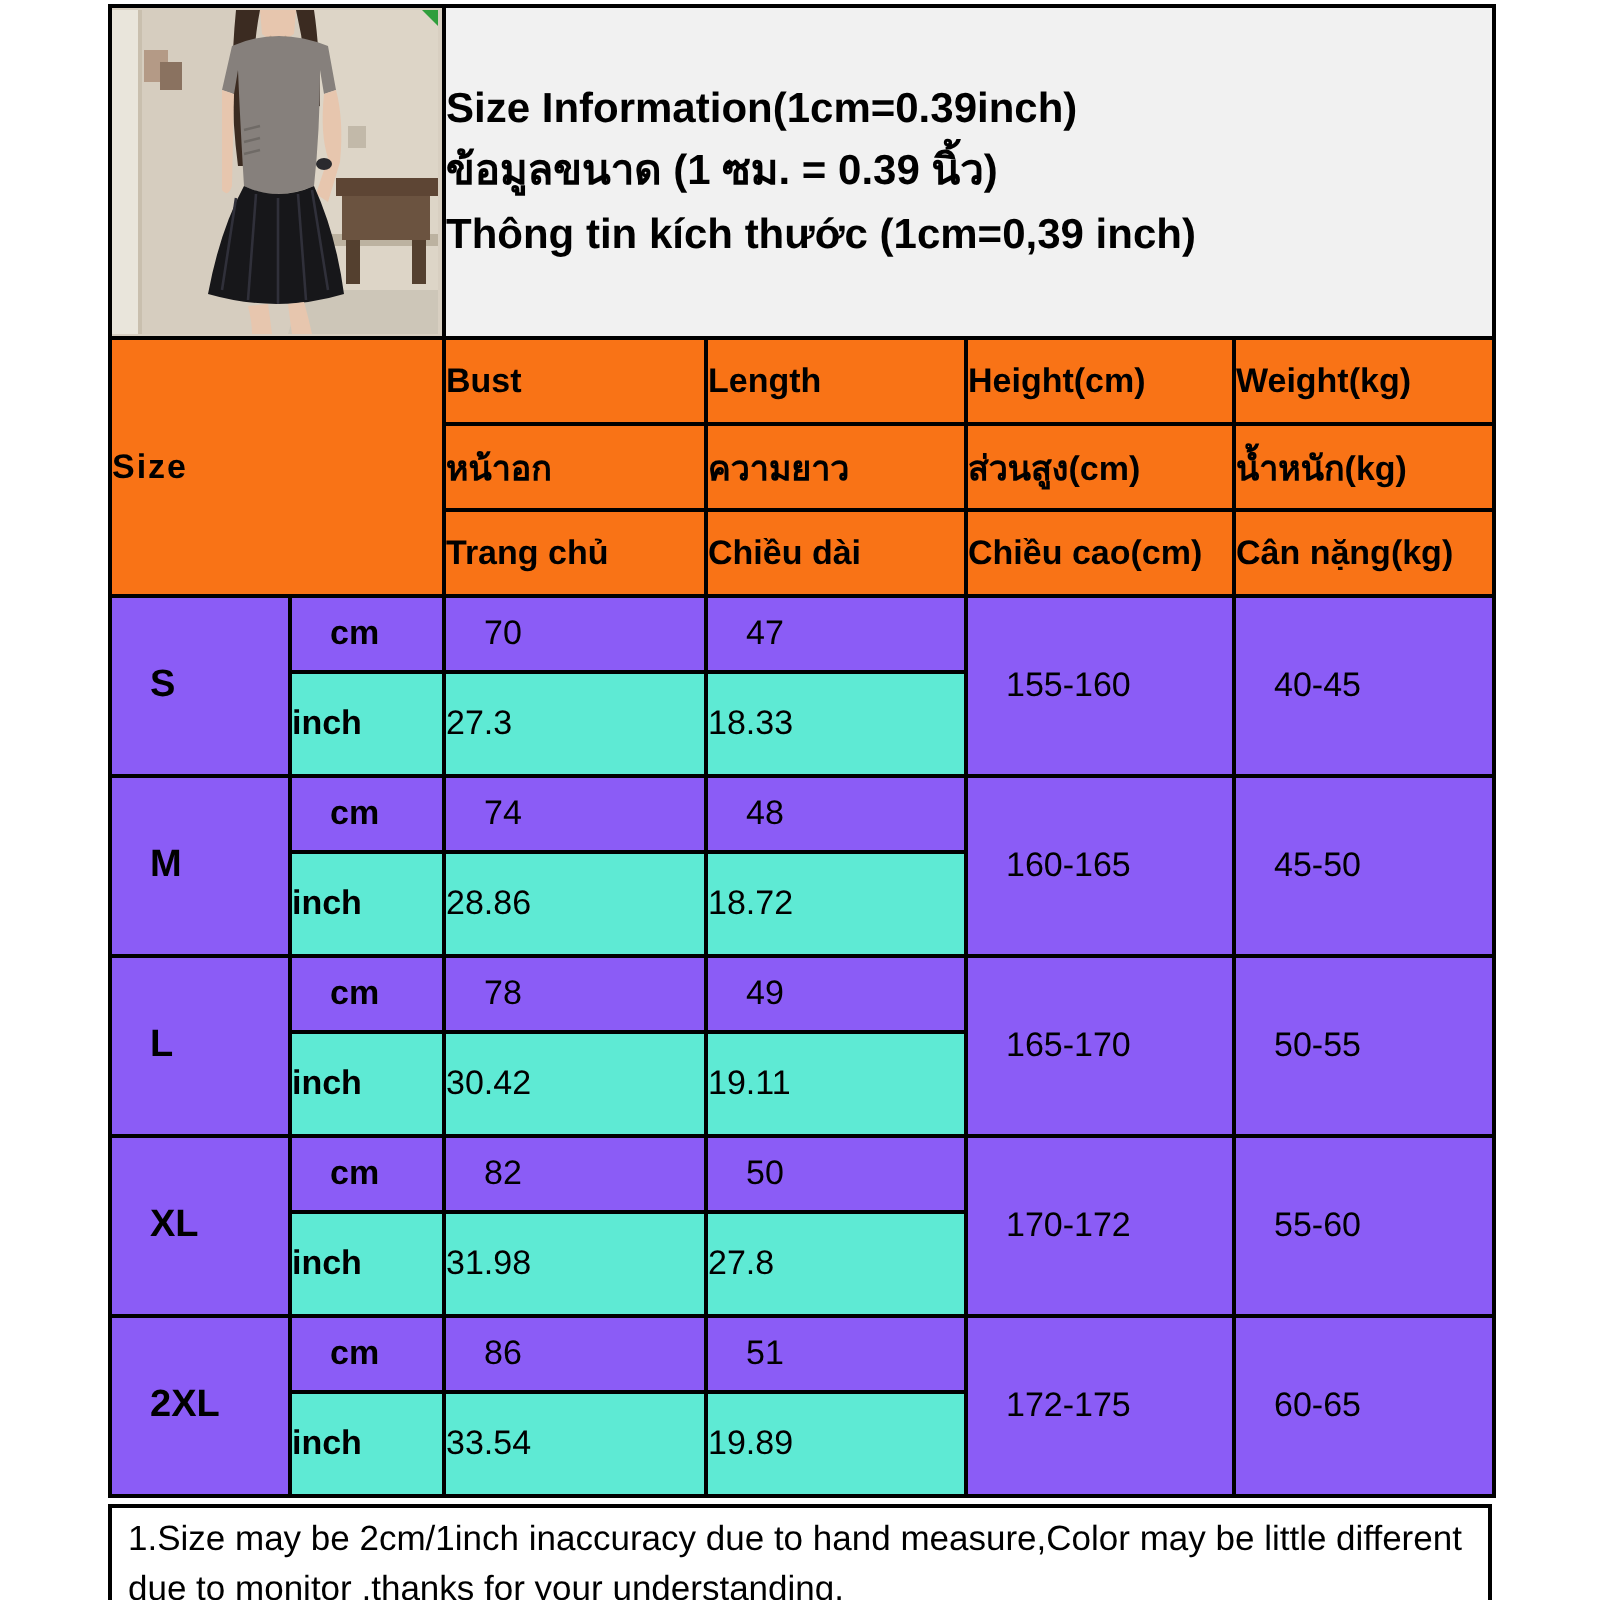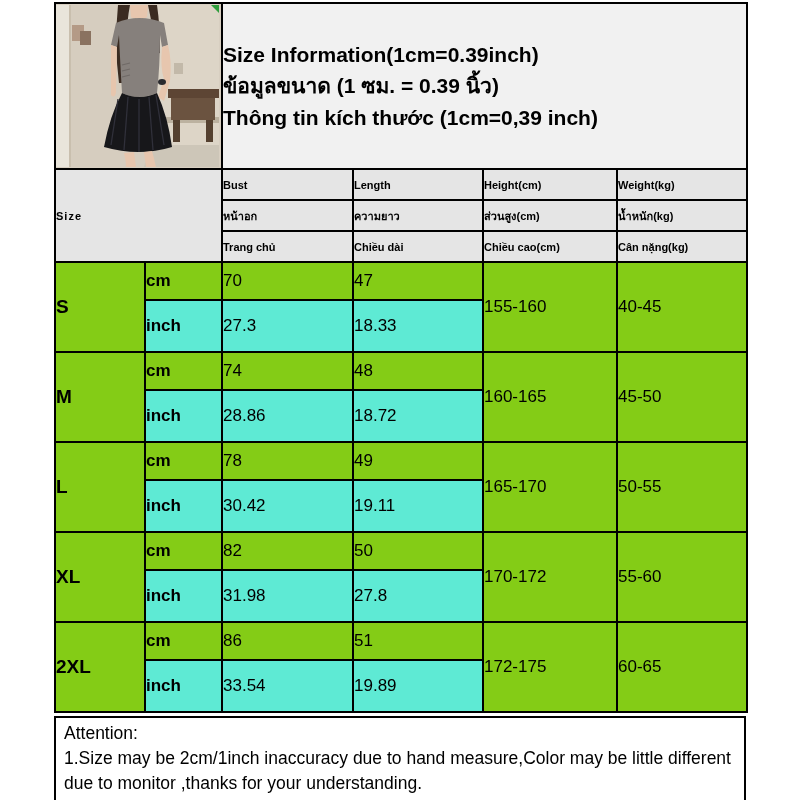--- a/index.html
+++ b/index.html
@@ -6,23 +6,23 @@
   html,body { width:800px; height:800px; background:#ffffff; font-family:"Liberation Sans", sans-serif; color:#000; }
   .sheet { position:absolute; left:54px; top:2px; width:692px; }
 
   table.size-table { width:692px; border-collapse:collapse; table-layout:fixed; }
   table.size-table td { border:2px solid #000; text-align:left; vertical-align:middle; overflow:hidden; }
 
   td.photo-cell { width:167px; height:166px; padding:0; background:#d8cfc1; position:relative; }
   td.title-cell { background:#f1f1f1; font-weight:bold; font-size:21px; line-height:1.5; }
 
   td.size-head { background:#dcdcdc; font-weight:bold; font-size:38px; letter-spacing:1px; }
-  tr.hdr td { background:#e5e5e5; font-weight:bold; font-size:11px; height:31px; }
+  tr.hdr td { background:#f97316; font-weight:bold; font-size:17px; height:43px; }
 
-  tr.row-cm td { height:38px; background:#84cc16; }
+  tr.row-cm td { height:38px; background:#8b5cf6;padding-left:19px; }
   tr.row-inch td { height:52px; background:#5eead4; }
   td.size-letter { background:#dcdcdc; font-weight:bold; font-size:19px; }
   td.unit { font-weight:bold; font-size:17px; }
   td.val { font-size:17px; }
   td.range { background:#ececec; font-size:17px; }
 
   .attention-box { margin-top:3px; border:2px solid #000; width:692px; height:143px; padding:3px 8px; font-size:17.5px; line-height:1.42; background:#fff; }
   .attention-box div { text-align:left; }
 
   svg { display:block; }
@@ -168,16 +168,15 @@
     </tr>
     <tr class="row-inch">
       <td class="unit">inch</td>
       <td class="val">33.54</td>
       <td class="val">19.89</td>
     </tr>
   </tbody>
     </table>
 
   <div class="attention-box">
-    <div>Attention:</div>
     <div>1.Size may be 2cm/1inch inaccuracy due to hand measure,Color may be little different due to monitor ,thanks for your understanding.</div>
   </div>
 </div>
 
 </body></html>

